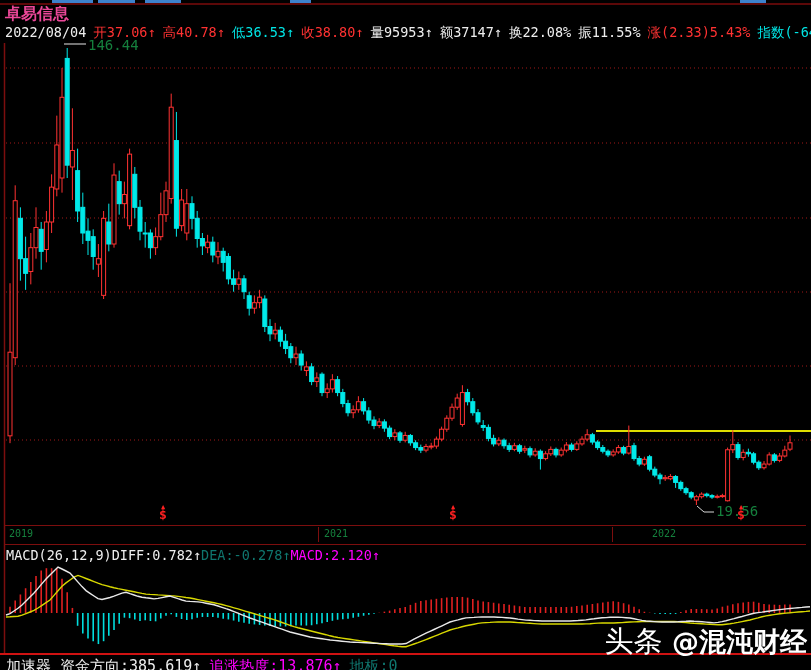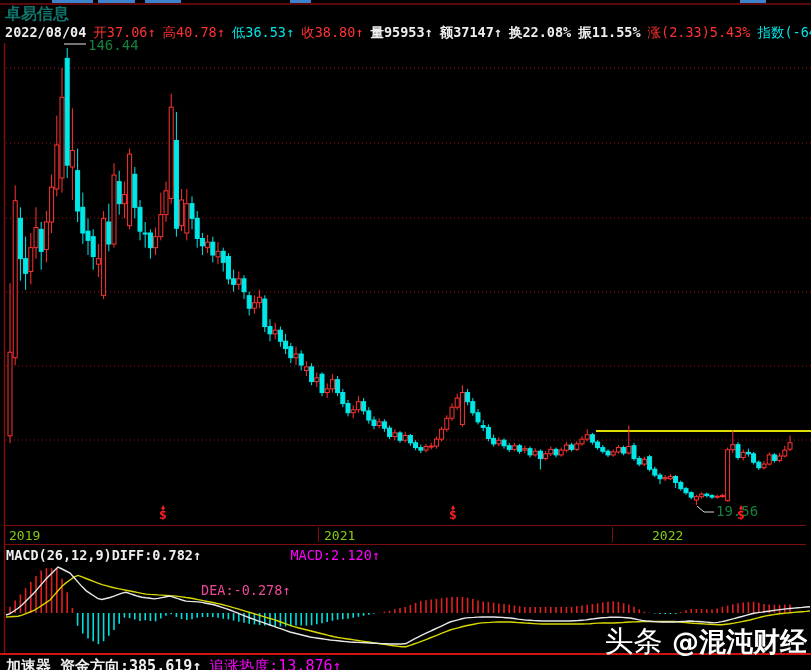--- a/index.html
+++ b/index.html
@@ -3,34 +3,34 @@
 <meta charset="utf-8">
 <style>
   html,body{margin:0;padding:0;background:#000;}
   body{position:relative;width:811px;height:670px;overflow:hidden;
        font-family:"DejaVu Sans Mono","Liberation Mono",monospace;}
   .abs{position:absolute;}
   
   .tabseg{position:absolute;top:0;height:3px;background:#3d82cc;}
   .topline{position:absolute;top:3px;left:0;width:811px;height:2px;background:#5c0808;}
   
-  .title{left:5px;top:4px;color:#0f766e;font-weight:bold;font-size:16px;
+  .title{left:5px;top:4px;color:#ec4899;font-weight:bold;font-size:16px;
          font-family:Liberation Mono, monospace;}
   .infobar{left:5px;top:24px;width:806px;height:17px;display:flex;gap:7px;
            white-space:nowrap;overflow:hidden;font-size:13.5px;}
   .infobar span{flex:0 0 auto;}
-  .c-red{color:#ff3232;} .c-cyan{color:#00e5e5;} .c-wht{color:#eeeeee;font-weight:bold;}
-  .c-yel{color:#ec4899;margin-top:35px;} .c-mag{color:#ff00ff;}
+  .c-red{color:#ff3232;} .c-cyan{color:#00e5e5;} .c-wht{color:#eeeeee;}
+  .c-yel{color:#0f766e;} .c-mag{color:#ff00ff;}
   svg{position:absolute;left:0;top:0;}
   
   .pricelabel{color:#15803d;font-size:14px;text-align:right;}
   
   .timeline{left:5px;top:525px;width:801px;height:18px;
             border-top:1px solid #7c0e0e;border-bottom:1px solid #7c0e0e;}
-  .yearlabel{position:absolute;top:2px;color:#84cc16;font-size:13px;}
+  .yearlabel{position:absolute;top:2px;color:#15803d;font-size:10px;}
   .tsep{position:absolute;top:1px;width:1px;height:15px;background:#7c0e0e;}
   
   .divmark{color:#ff2020;font-weight:bold;font-size:13px;line-height:10px;
            text-align:center;z-index:6;}
   .divmark .tri{display:block;font-size:7px;line-height:5px;}
   
   .macdbar{left:6px;top:547px;display:flex;gap:0;font-size:13.5px;white-space:nowrap;z-index:3;}
   
   .botline{left:0;top:653px;width:811px;height:2px;background:#cf1212;}
   .botbar{left:6px;top:657px;display:flex;gap:8px;font-size:15px;white-space:nowrap;z-index:3;}

